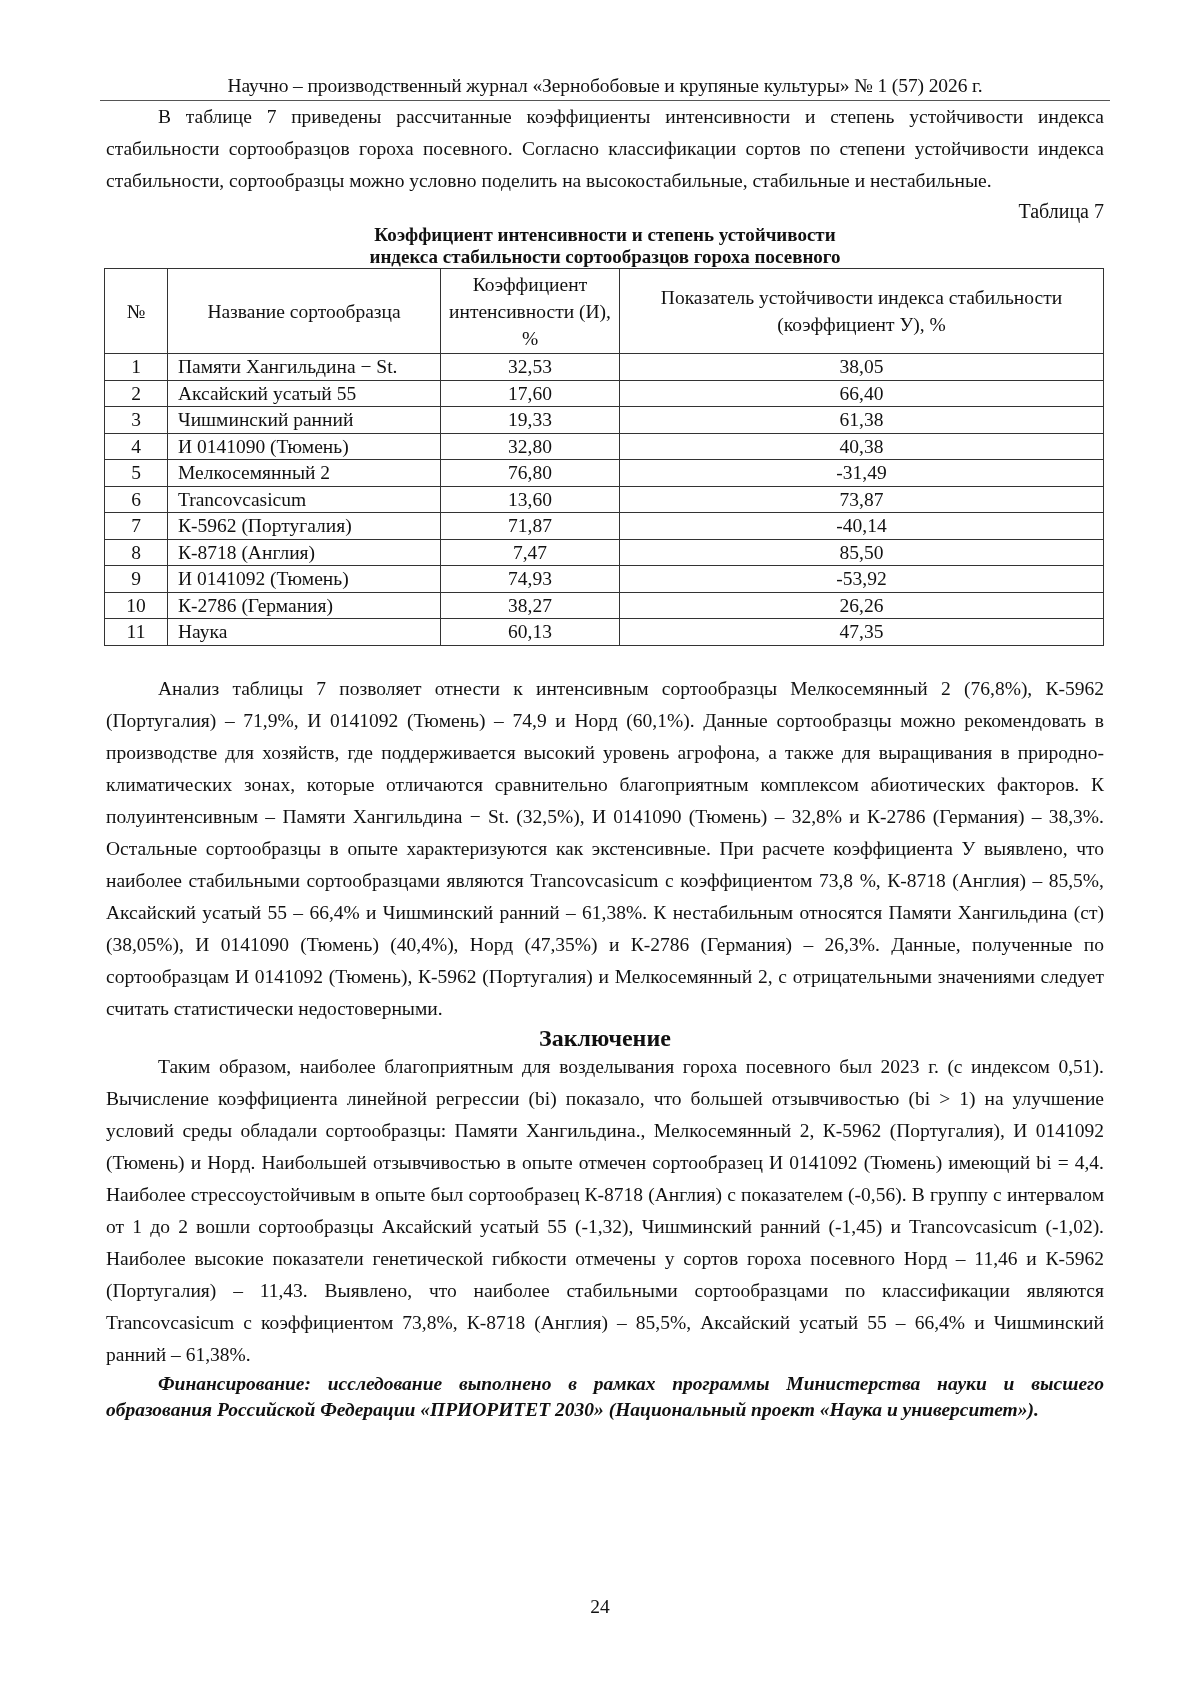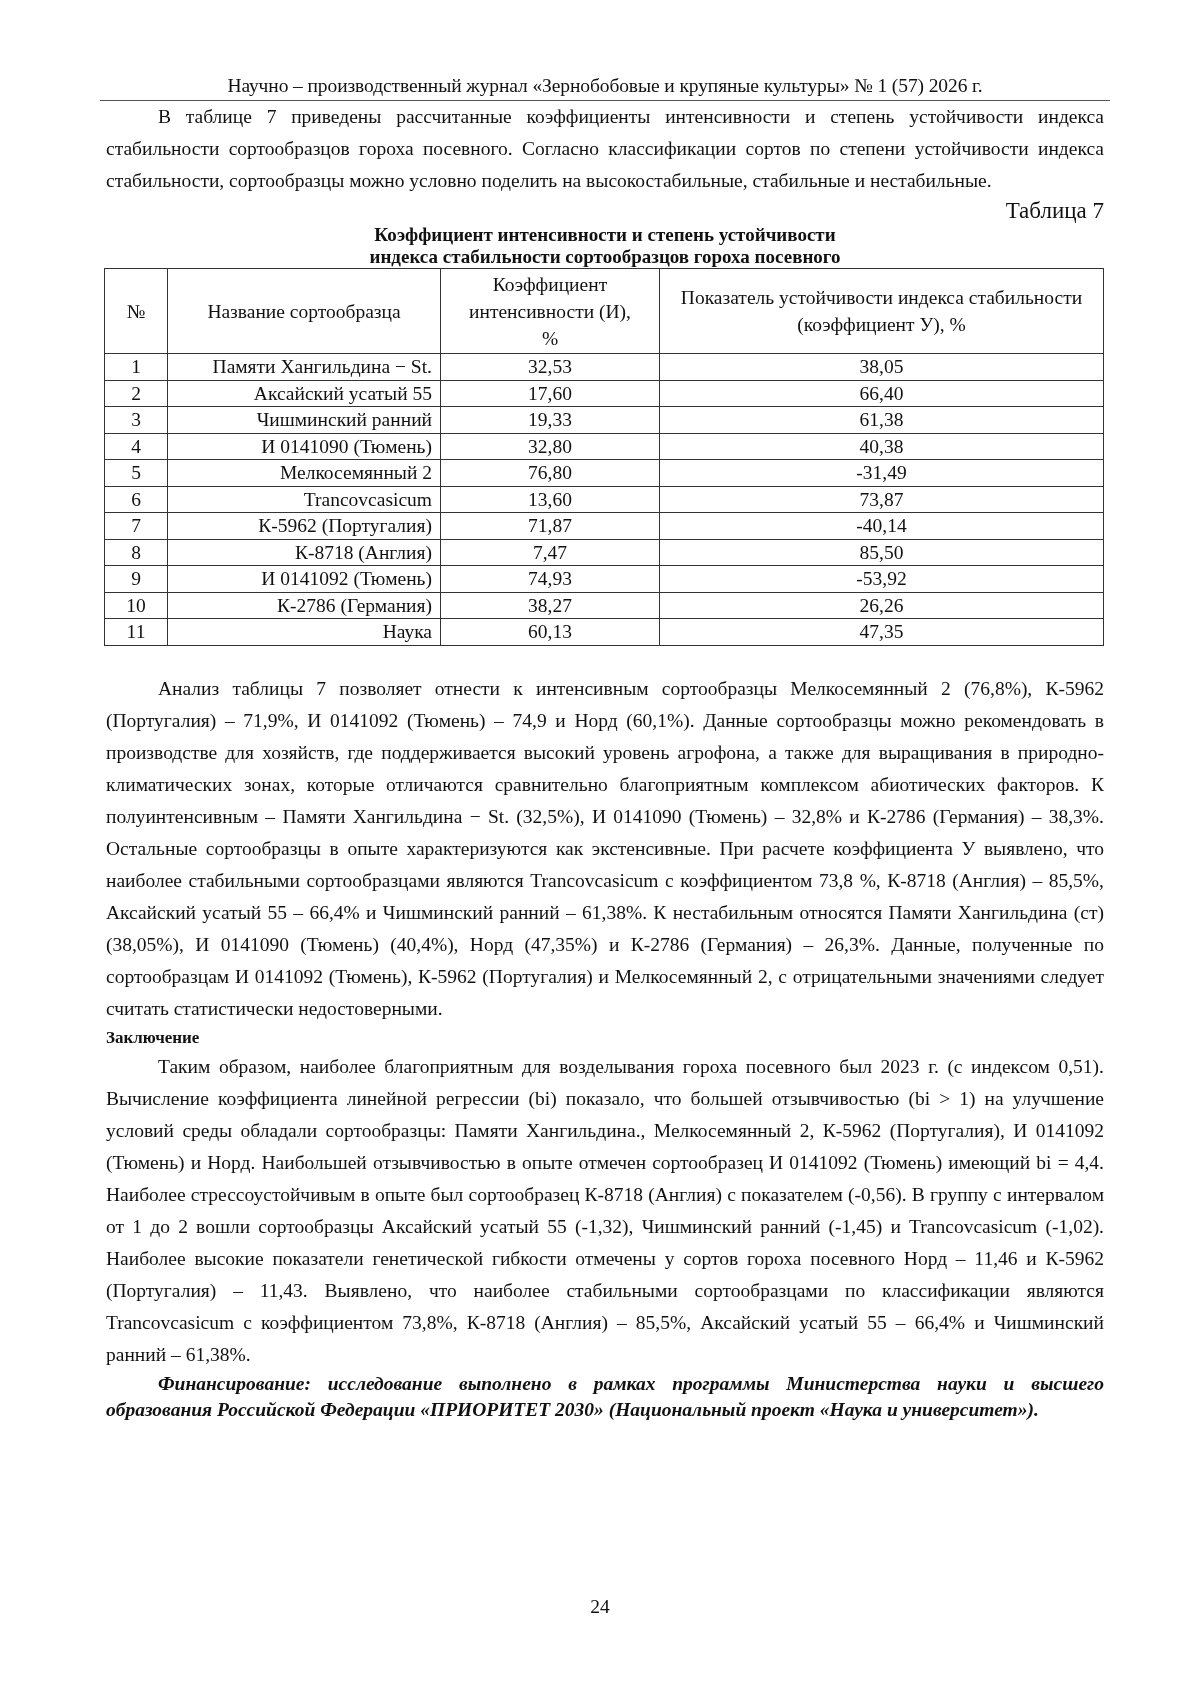--- a/index.html
+++ b/index.html
@@ -3,29 +3,29 @@
 <meta charset="utf-8">
 <style>
   html, body { margin: 0; padding: 0; background: #ffffff; }
   body { width: 1200px; height: 1698px; position: relative; overflow: hidden;
          font-family: "Liberation Serif", "DejaVu Serif", serif; color: #111; }
   .page { position: absolute; left: 106px; top: 73px; width: 998px; }
   .running-head { font-size: 19.5px; text-align: center; line-height: 26px; white-space: nowrap; letter-spacing: -0.1px; }
   .head-rule { height: 0; border-top: 1.5px solid #555; margin: 1px -6px 0 -6px; }
   p { margin: 0; font-size: 19.5px; line-height: 32px; text-align: justify; }
   .indent { text-indent: 52px; }
-  .table-label { text-align: right; font-size: 23px; line-height: 26px; margin-top: 1px; }
+  .table-label { text-align: right; font-size: 20px; line-height: 26px; margin-top: 1px; }
   .table-title { text-align: center; font-weight: bold; font-size: 19px; line-height: 22px; }
   table { border-collapse: collapse; width: 1000px; margin-left: -2px; margin-top: 0; font-size: 19.5px; }
   th, td { border: 1.5px solid #333; padding: 0 8px; line-height: 25.5px; }
   th { font-weight: normal; text-align: center; line-height: 27px; height: 84px; padding: 0 6px; }
   td.num { text-align: center; width: 50px; padding: 0; }
-  td.name { text-align: right; width: 250px; padding-left: 10px; }
+  td.name { text-align: left; width: 250px; padding-left: 10px; }
   td.val { text-align: center; }
-  .section-heading { text-align: left; font-weight: bold; font-size: 17px; line-height: 26px; }
+  .section-heading { text-align: center; font-weight: bold; font-size: 24px; line-height: 26px; }
   .funding { font-weight: bold; font-style: italic; font-size: 19.5px; line-height: 26.8px; text-align: justify; text-indent: 52px; }
   .page-number { position: absolute; left: 0; right: 0; top: 1596px; text-align: center; font-size: 19.5px; }
 </style>
 </head>
 <body>
 
 <div class="page">
   <div class="running-head">Научно – производственный журнал «Зернобобовые и крупяные культуры» № 1 (57) 2026 г.</div>
   <div class="head-rule"></div>
 
@@ -35,21 +35,21 @@
   <div class="table-title">
     <div>Коэффициент интенсивности и степень устойчивости</div>
     <div>индекса стабильности сортообразцов гороха посевного</div>
   </div>
 
   <table>
     <thead>
       <tr>
         <th style="width:50px">№</th>
         <th style="width:260px">Название сортообразца</th>
-        <th style="width:162px;padding:0 28px">Коэффициент интенсивности (И), %</th>
+        <th style="width:162px;padding:0 8px">Коэффициент интенсивности (И), %</th>
         <th style="padding:0 18px">Показатель устойчивости индекса стабильности (коэффициент У), %</th>
       </tr>
     </thead>
     <tbody id="table-body">
         <tr>
           <td class="num">1</td>
           <td class="name">Памяти Хангильдина − St.</td>
           <td class="val">32,53</td>
           <td class="val">38,05</td>
         </tr>

